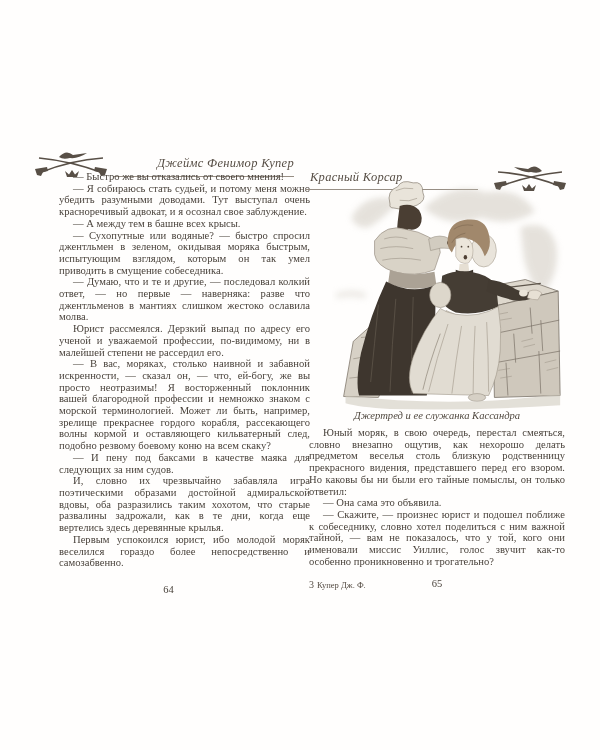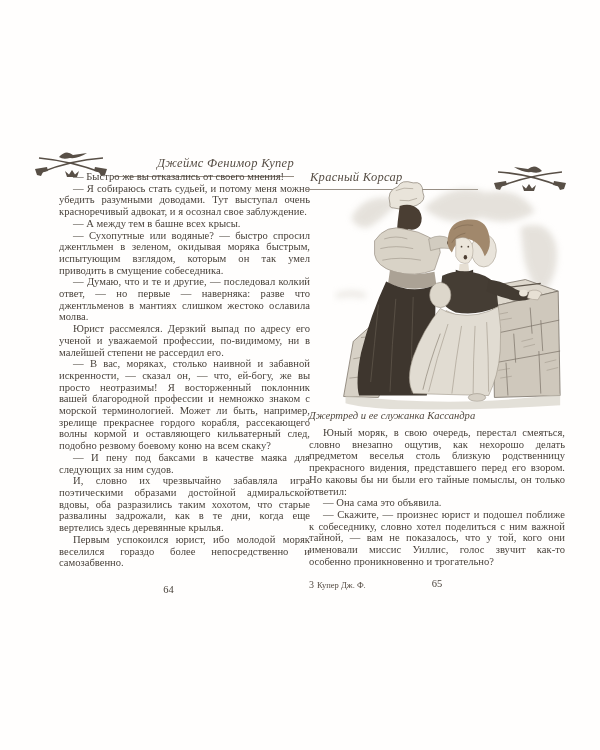--- a/index.html
+++ b/index.html
@@ -34,21 +34,21 @@
   .bodytext{position:absolute;font-size:10.6px;line-height:11.7px;text-align:justify;color:#4a433c;}
   .bodytext p{margin:0;text-indent:14px;}
   .bodytext p.no-indent{text-indent:0;}
   .text-left{left:43px;top:171px;width:251px;margin-left:16px;}
   .text-right{left:309px;top:427px;width:256px;}
 
   
   .illustration{position:absolute;left:332px;top:179px;width:232px;height:232px;}
   .caption{
     position:absolute;left:309px;top:410px;width:256px;
-    text-align:left;font-style:italic;font-size:10.6px;color:#4f473e;
+    text-align:center;font-style:italic;font-size:10.6px;color:#4f473e;
   }
 
   
   .folio{position:absolute;font-size:10.5px;color:#4a433c;text-align:center;}
   .folio-left{left:43px;top:584px;width:251px;}
   .folio-right{left:309px;top:578px;width:256px;}
   .signature{position:absolute;left:309px;top:579px;font-size:8.5px;color:#554c43;white-space:nowrap;}
   .signature .sig-num{font-size:10px;margin-right:3px;}
 </style>
 </head>

